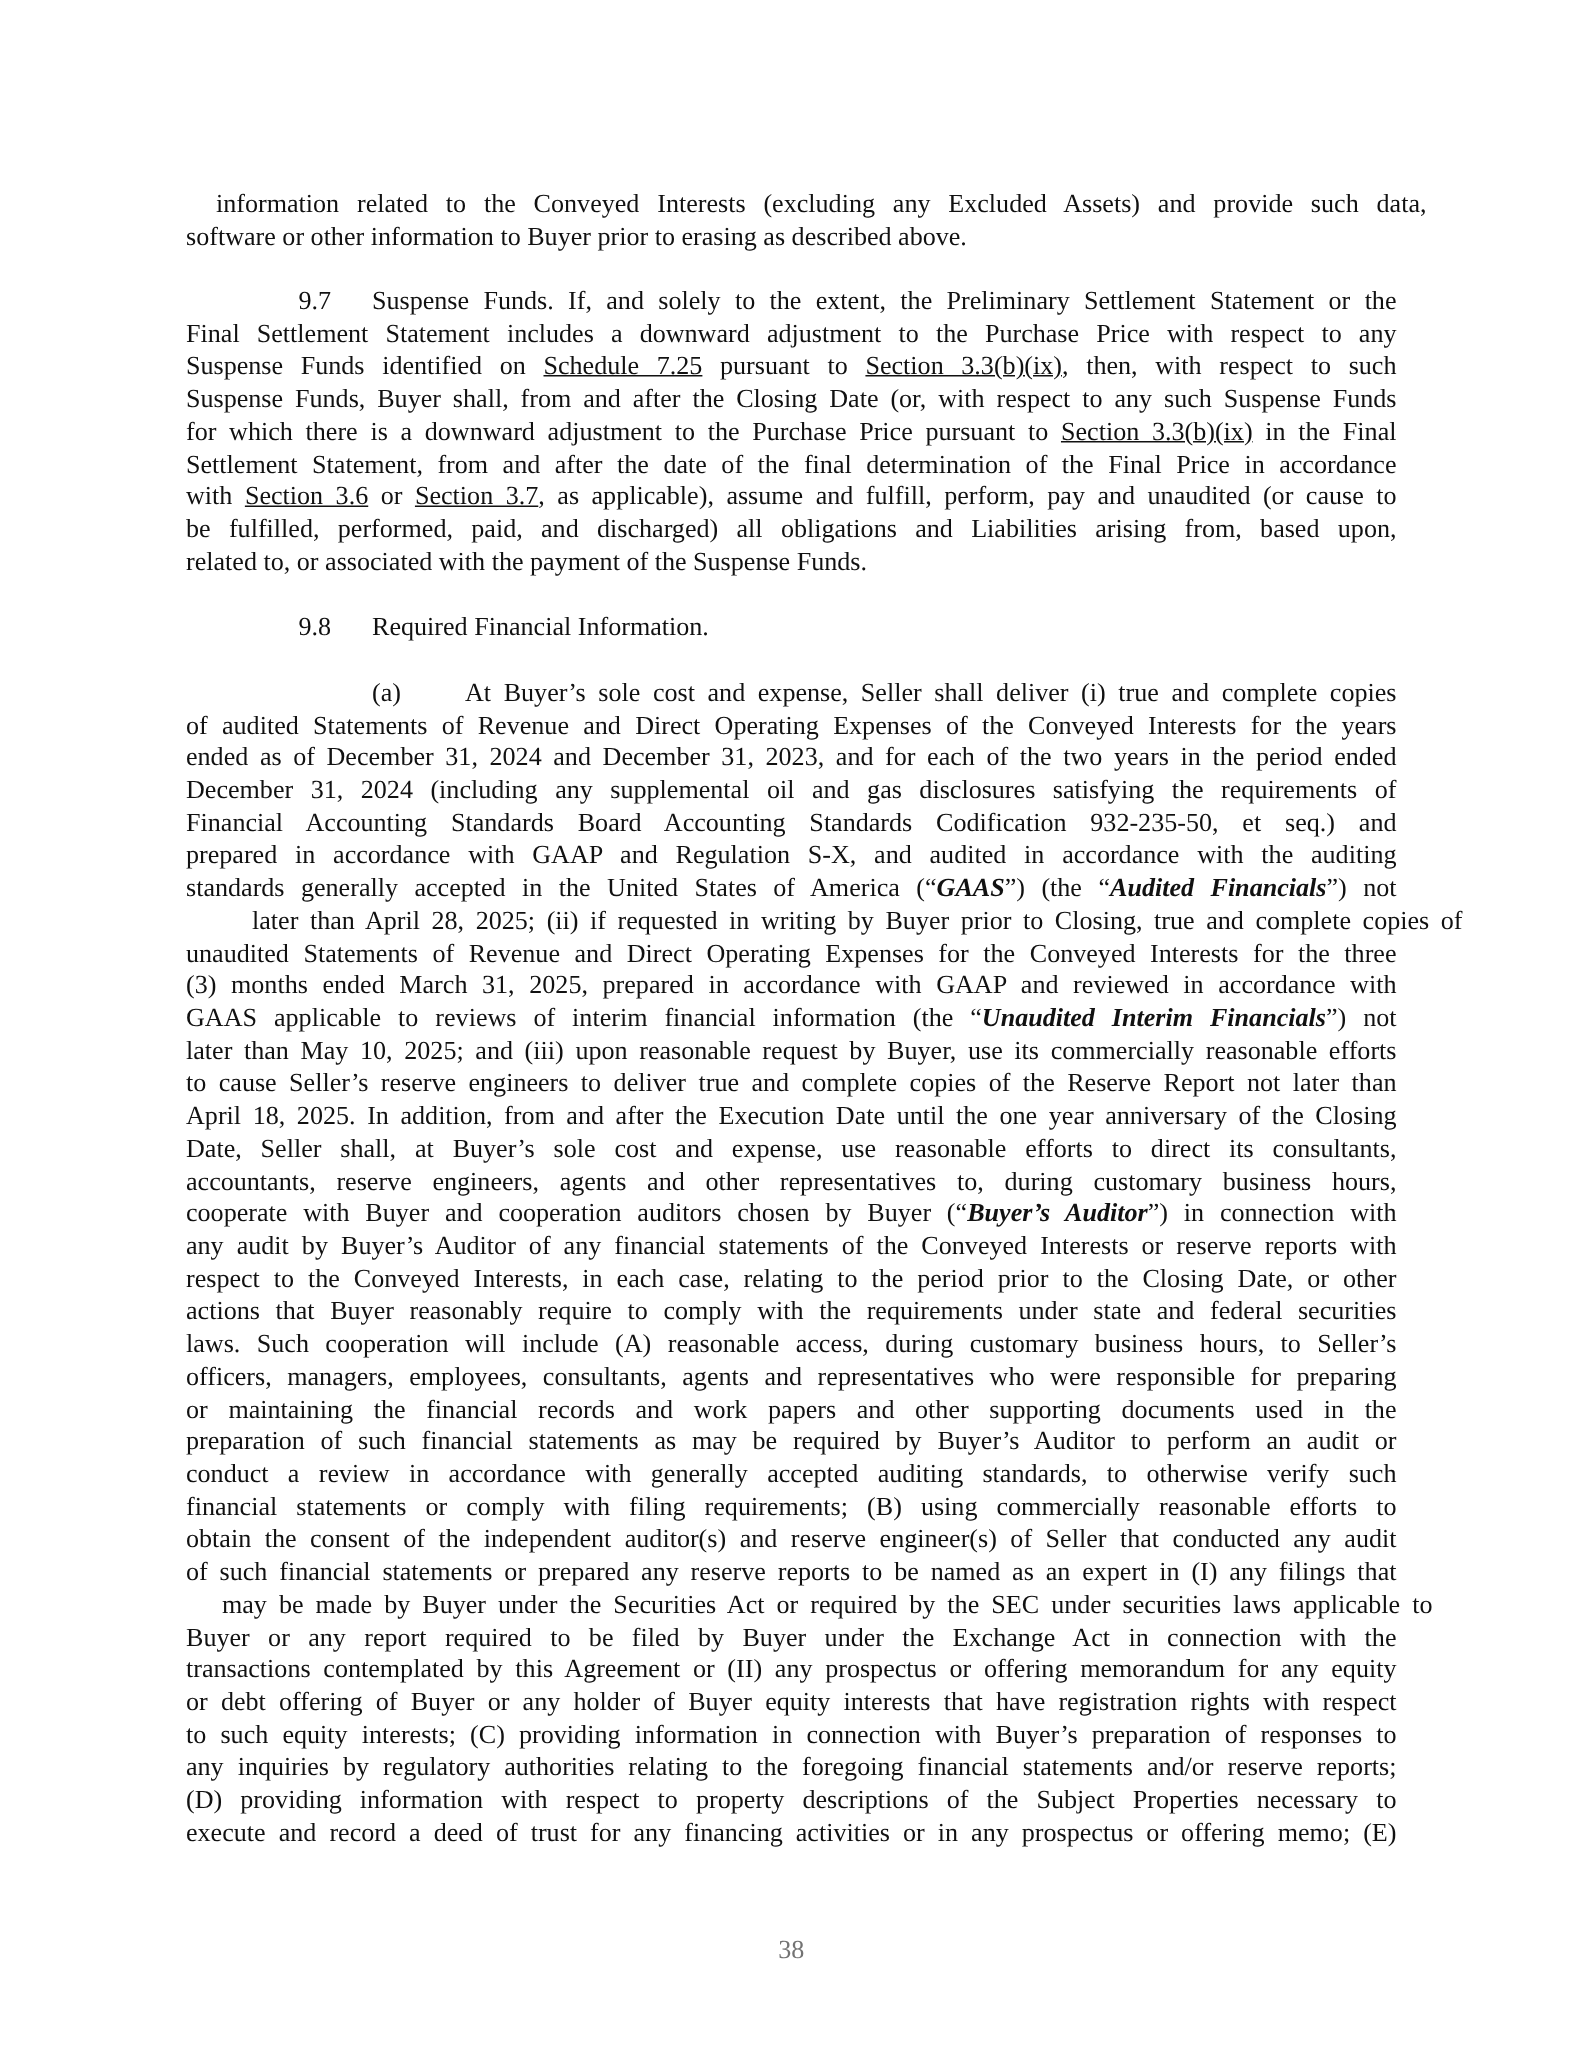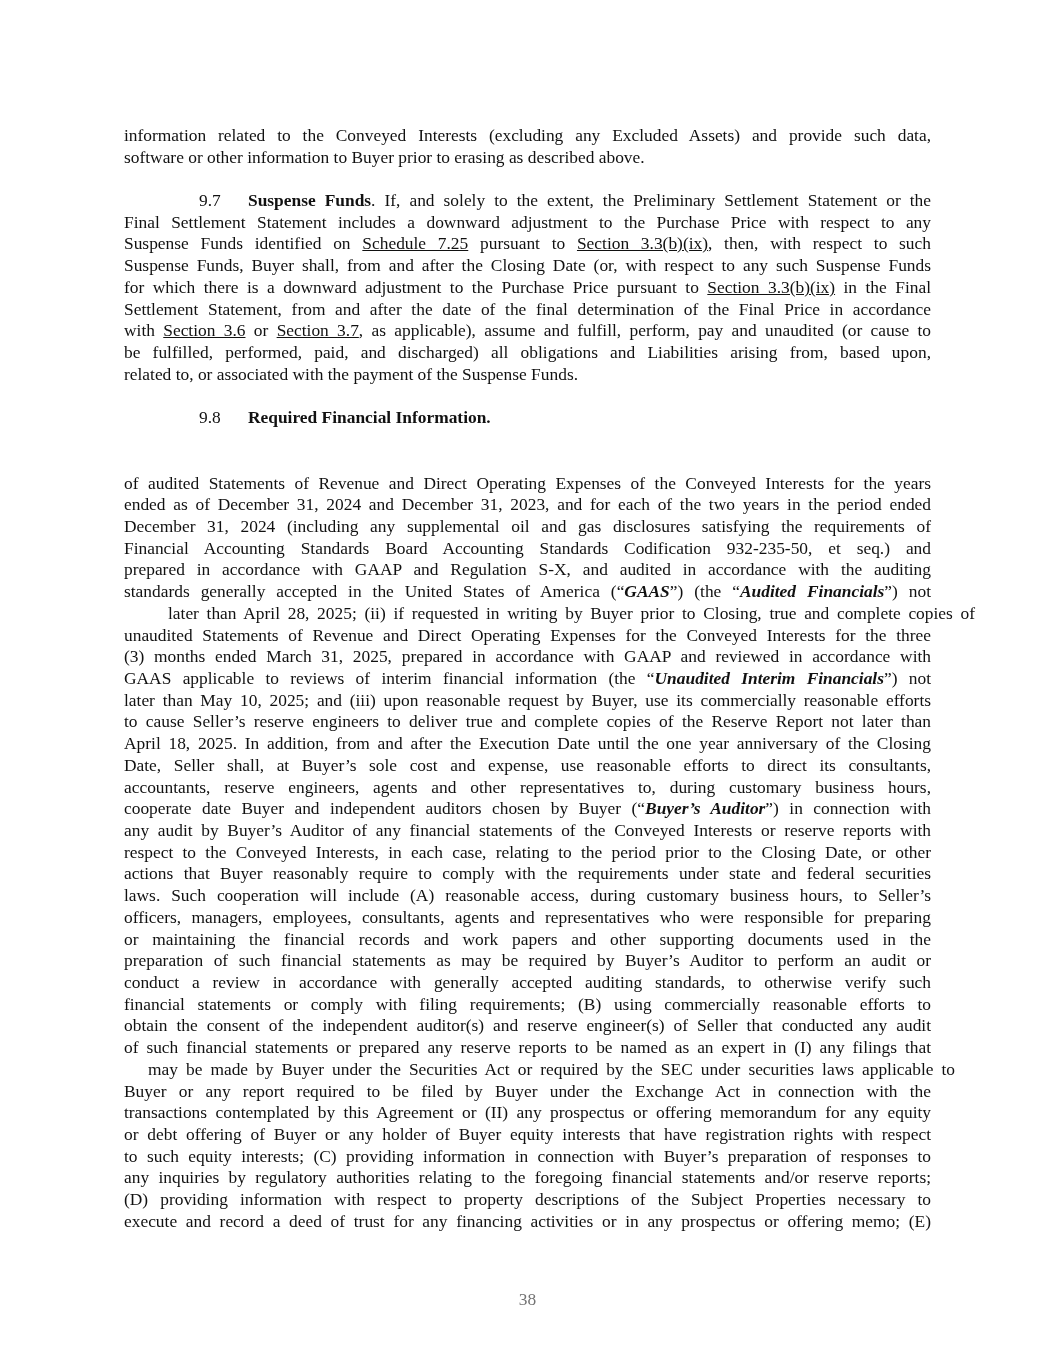--- a/index.html
+++ b/index.html
@@ -15,66 +15,67 @@
       color: #111;
       white-space: nowrap;
       text-align: justify;
       text-align-last: justify;
     }
     .ln.last { text-align-last: left; }
     .ind1 { left: 199px; width: 732px; }
     .ind2 { left: 248px; width: 683px; }
     .num { display: inline-block; width: 49px; }
     .num2 { display: inline-block; width: 62px; }
-    .b { font-weight: bold; }
+    .b { font-weight: normal; }
     .bi { font-weight: bold; font-style: italic; }
     .u { text-decoration: underline; }
     .pgnum {
       position: absolute; left: 0; width: 1055px; top: 1289px;
       text-align: center;
       font-family: "Liberation Serif", serif; font-size: 17.4px; color: #737373;
     }
     .hdr { text-align-last: left; }
   </style>
 </head>
 <body>
 
 <div class="page">
 
-  <div class="ln" style="top:125px;">information related to the Conveyed Interests (excluding any Excluded Assets) and provide such data,</div>
+  <div class="ln" style="top:125px;margin-left:20px;">information related to the Conveyed Interests (excluding any Excluded Assets) and provide such data,</div>
   <div class="ln last" style="top:147px;">software or other information to Buyer prior to erasing as described above.</div>
 
   <div class="ln ind1" style="top:190px;"><span class="num">9.7</span><span class="b">Suspense Funds</span><span>.  If, and solely to the extent, the Preliminary Settlement Statement or the</span></div>
   <div class="ln" style="top:212px;">Final Settlement Statement includes a downward adjustment to the Purchase Price with respect to any</div>
   <div class="ln" style="top:233px;"><span>Suspense Funds identified on </span><span class="u">Schedule 7.25</span><span> pursuant to </span><span class="u">Section 3.3(b)(ix)</span><span>, then, with respect to such</span></div>
   <div class="ln" style="top:255px;">Suspense Funds, Buyer shall, from and after the Closing Date (or, with respect to any such Suspense Funds</div>
   <div class="ln" style="top:277px;"><span>for which there is a downward adjustment to the Purchase Price pursuant to </span><span class="u">Section 3.3(b)(ix)</span><span> in the Final</span></div>
   <div class="ln" style="top:299px;">Settlement Statement, from and after the date of the final determination of the Final Price in accordance</div>
   <div class="ln" style="top:320px;"><span>with </span><span class="u">Section 3.6</span><span> or </span><span class="u">Section 3.7</span><span>, as applicable), assume and fulfill, perform, pay and unaudited (or cause to</span></div>
   <div class="ln" style="top:342px;">be fulfilled, performed, paid, and discharged) all obligations and Liabilities arising from, based upon,</div>
   <div class="ln last" style="top:364px;">related to, or associated with the payment of the Suspense Funds.</div>
 
   <div class="ln ind1 hdr" style="top:407px;"><span class="num">9.8</span><span class="b">Required Financial Information.</span></div>
 
+  <div class="ln ind2" style="top:451px;"><span class="num2">(a)</span><span>At Buyer’s sole cost and expense, Seller shall deliver (i) true and complete copies</span></div>
   <div class="ln" style="top:473px;">of audited Statements of Revenue and Direct Operating Expenses of the Conveyed Interests for the years</div>
   <div class="ln" style="top:494px;">ended as of December 31, 2024 and December 31, 2023, and for each of the two years in the period ended</div>
   <div class="ln" style="top:516px;">December 31, 2024 (including any supplemental oil and gas disclosures satisfying the requirements of</div>
   <div class="ln" style="top:538px;">Financial Accounting Standards Board Accounting Standards Codification 932-235-50, et seq.) and</div>
   <div class="ln" style="top:559px;">prepared in accordance with GAAP and Regulation S-X, and audited in accordance with the auditing</div>
   <div class="ln" style="top:581px;"><span>standards generally accepted in the United States of America (“</span><span class="bi">GAAS</span><span>”) (the “</span><span class="bi">Audited Financials</span><span>”) not</span></div>
   <div class="ln" style="top:603px;margin-left:44px;">later than April 28, 2025; (ii) if requested in writing by Buyer prior to Closing, true and complete copies of</div>
   <div class="ln" style="top:625px;">unaudited Statements of Revenue and Direct Operating Expenses for the Conveyed Interests for the three</div>
   <div class="ln" style="top:646px;">(3) months ended March 31, 2025, prepared in accordance with GAAP and reviewed in accordance with</div>
   <div class="ln" style="top:668px;"><span>GAAS applicable to reviews of interim financial information (the “</span><span class="bi">Unaudited Interim Financials</span><span>”) not</span></div>
   <div class="ln" style="top:690px;">later than May 10, 2025; and (iii) upon reasonable request by Buyer, use its commercially reasonable efforts</div>
   <div class="ln" style="top:711px;">to cause Seller’s reserve engineers to deliver true and complete copies of the Reserve Report not later than</div>
   <div class="ln" style="top:733px;">April 18, 2025.  In addition, from and after the Execution Date until the one year anniversary of the Closing</div>
   <div class="ln" style="top:755px;">Date, Seller shall, at Buyer’s sole cost and expense, use reasonable efforts to direct its consultants,</div>
   <div class="ln" style="top:777px;">accountants, reserve engineers, agents and other representatives to, during customary business hours,</div>
-  <div class="ln" style="top:798px;"><span>cooperate date Buyer and independent auditors chosen by Buyer (“</span><span class="bi">Buyer’s Auditor</span><span>”) in connection with</span></div>
+  <div class="ln" style="top:798px;"><span>cooperate with Buyer and cooperation auditors chosen by Buyer (“</span><span class="bi">Buyer’s Auditor</span><span>”) in connection with</span></div>
   <div class="ln" style="top:820px;">any audit by Buyer’s Auditor of any financial statements of the Conveyed Interests or reserve reports with</div>
   <div class="ln" style="top:842px;">respect to the Conveyed Interests, in each case, relating to the period prior to the Closing Date, or other</div>
   <div class="ln" style="top:863px;">actions that Buyer reasonably require to comply with the requirements under state and federal securities</div>
   <div class="ln" style="top:907px;">officers, managers, employees, consultants, agents and representatives who were responsible for preparing</div>
   <div class="ln" style="top:885px;">laws. Such cooperation will include (A) reasonable access, during customary business hours, to Seller’s</div>
   <div class="ln" style="top:929px;">or maintaining the financial records and work papers and other supporting documents used in the</div>
   <div class="ln" style="top:950px;">preparation of such financial statements as may be required by Buyer’s Auditor to perform an audit or</div>
   <div class="ln" style="top:972px;">conduct a review in accordance with generally accepted auditing standards, to otherwise verify such</div>
   <div class="ln" style="top:994px;">financial statements or comply with filing requirements; (B) using commercially reasonable efforts to</div>
   <div class="ln" style="top:1015px;">obtain the consent of the independent auditor(s) and reserve engineer(s) of Seller that conducted any audit</div>

